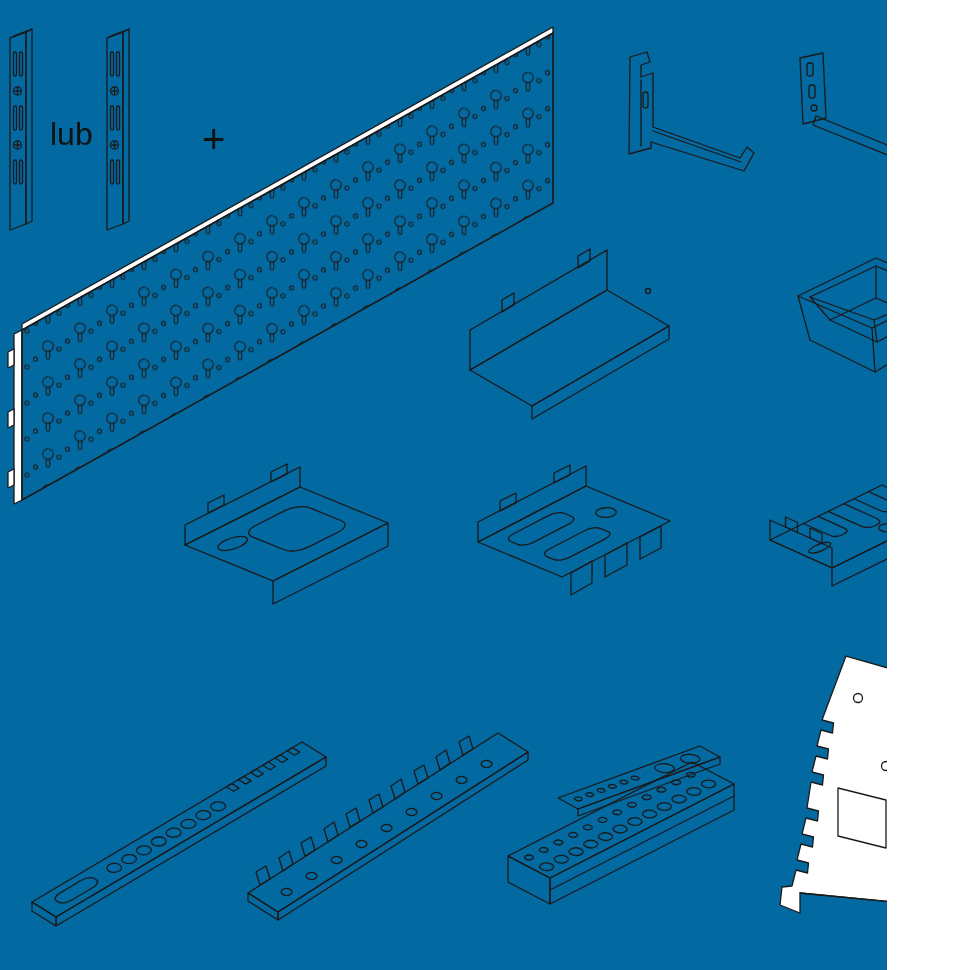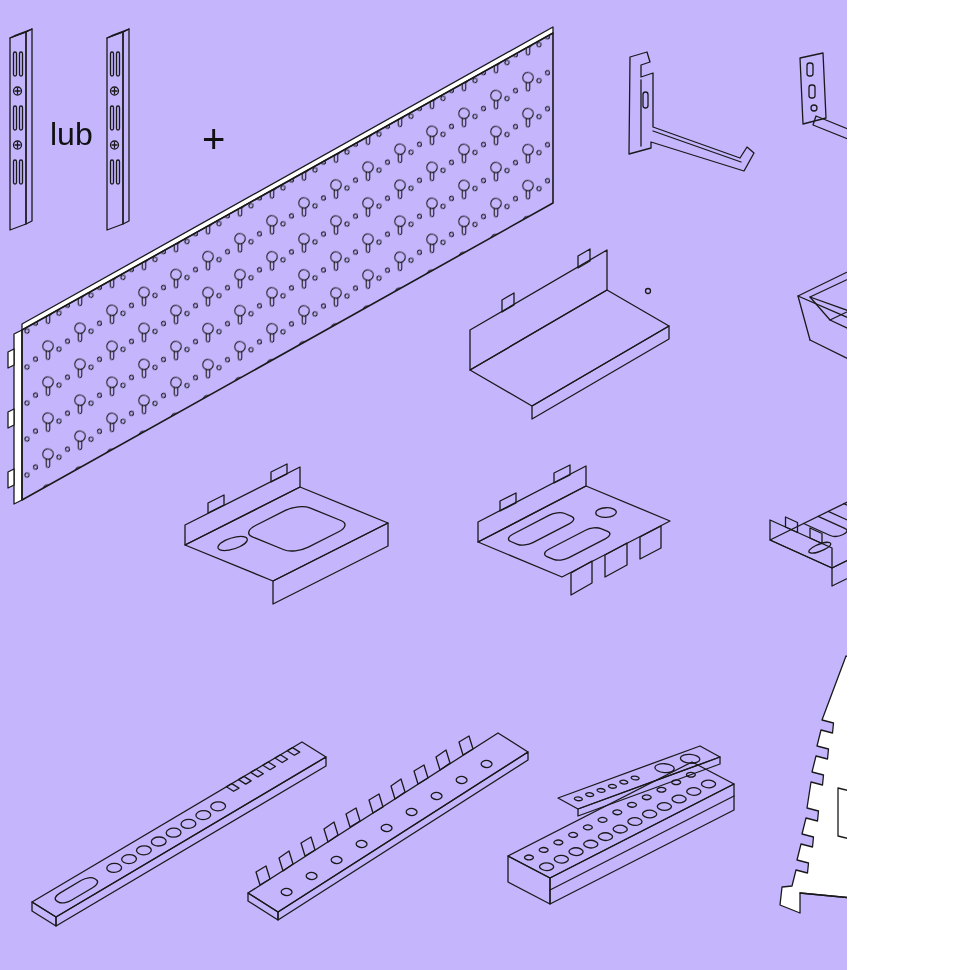--- a/index.html
+++ b/index.html
@@ -1,17 +1,17 @@
 <!DOCTYPE html>
 <html><head>
 <meta charset="utf-8">
 <style>
   html,body{margin:0;padding:0;background:#fff;}
-  .stage{position:relative;width:847px;height:970px;background:#c4b5fd;overflow:hidden;
-         font-family:"Liberation Sans", sans-serif;}
+  .stage{position:relative;width:847px;height:970px;background:#0369a1;overflow:hidden;
+         font-family:"Liberation Sans", sans-serif;padding-left:40px;}
   svg{position:absolute;left:0;top:0;}
   .ln{fill:none;stroke:#1a1a1a;stroke-width:1.3;stroke-linejoin:round;stroke-linecap:round;}
   .fw{fill:#fff;stroke:#1a1a1a;stroke-width:1.3;stroke-linejoin:round;}
   .txt{fill:#111;}
   .lub{font-size:32px;}
   .plus{font-size:40px;}
 </style>
 </head>
 <body>
 

